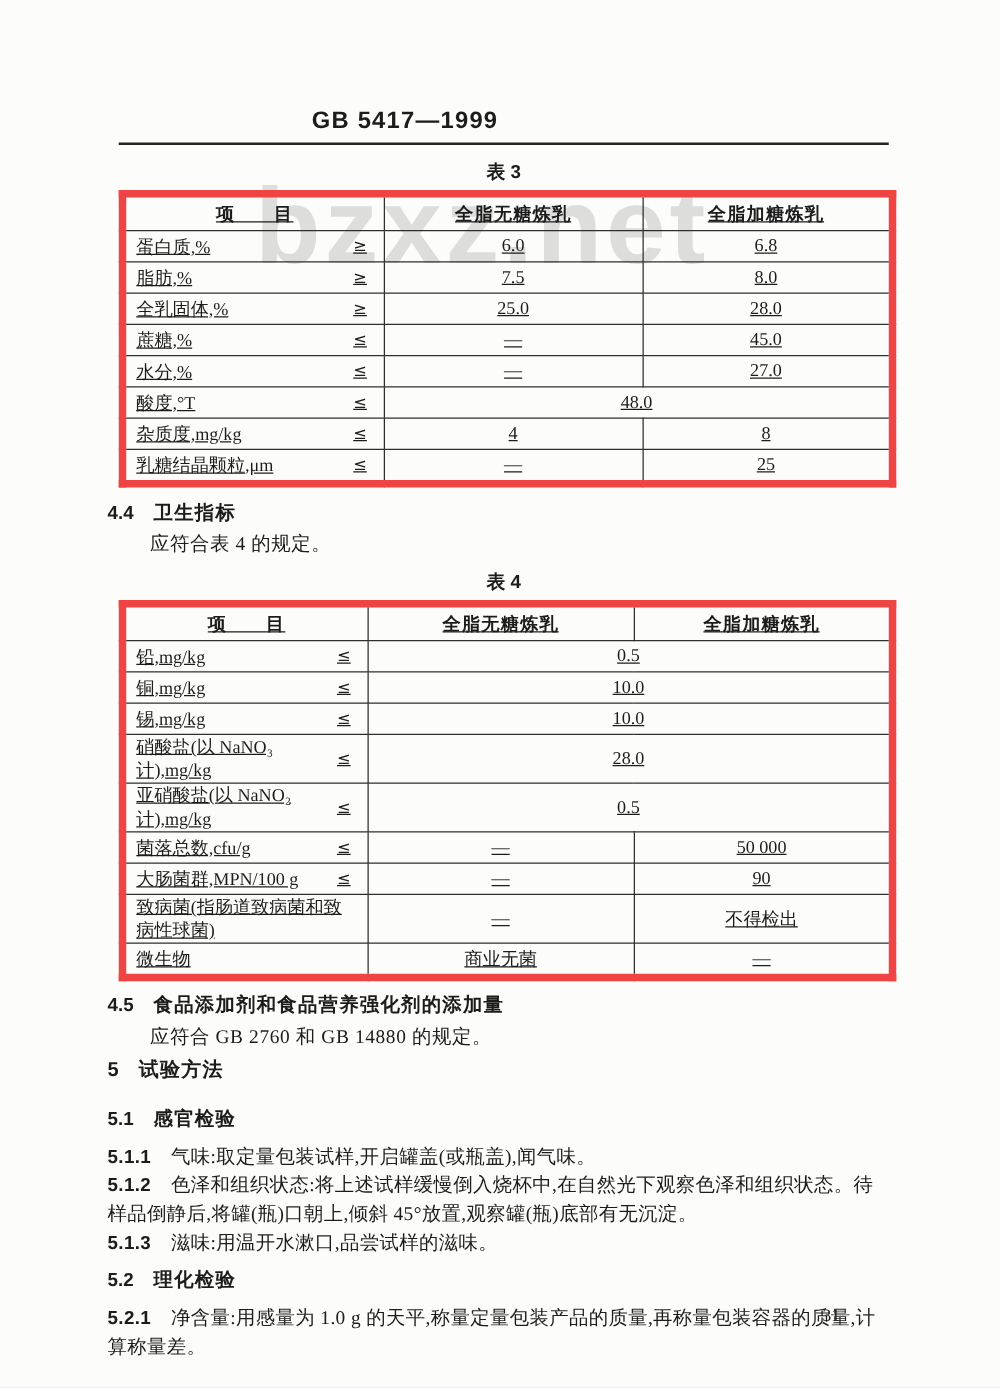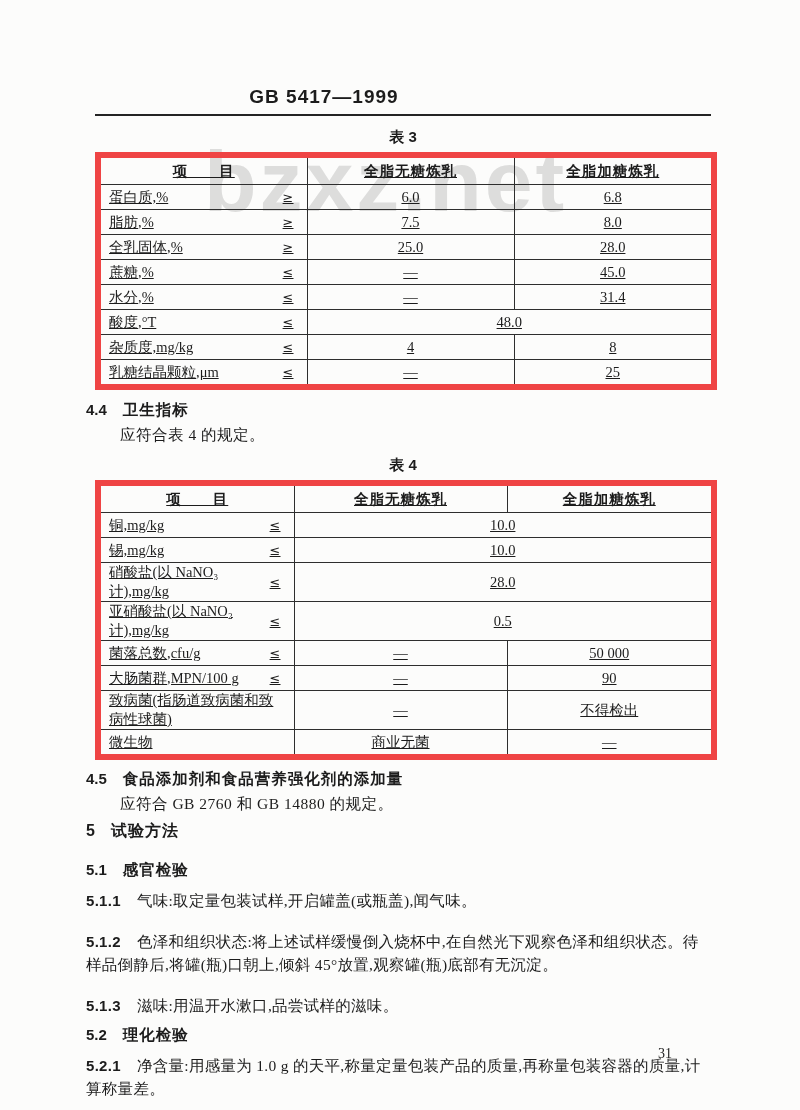--- a/index.html
+++ b/index.html
@@ -59,21 +59,21 @@
   .sec-name {
     font-family:"Liberation Sans", sans-serif; font-weight:bold;
     letter-spacing:1px;
   }
   .sec-body-indent { margin:4px 0 0 34px; font-size:15.5px; letter-spacing:0.5px; }
   .clause { margin:0; font-size:15.5px; line-height:23px; letter-spacing:0.3px; }
   .page-number {
     position:absolute; left:658px; top:1046px; font-size:14px;
   }
   .mt10{margin-top:10px;} .mt9{margin-top:9px;} .mt8{margin-top:8px;}
-  .mt14{margin-top:18px;} .mt22{margin-top:6px;} .mt6{margin-top:18px;}
+  .mt14{margin-top:18px;} .mt22{margin-top:6px;} .mt6{margin-top:0;}
   .h5size{font-size:16px;}
 </style>
 </head>
 <body>
 
 <div class="page">
 
   <div class="watermark">bzxz.net</div>
 
   <div class="doc-number">GB 5417—1999</div>
@@ -135,21 +135,21 @@
         <td class="c-val">45.0</td>
       </tr>
       <tr>
         <td class="c-item">
               <span class="item-wrap">
                 <span>水分,%</span>
                 <span class="op">≤</span>
               </span>
             </td>
         <td class="c-val">—</td>
-        <td class="c-val">31.4</td>
+        <td class="c-val">27.0</td>
       </tr>
       <tr>
         <td class="c-item">
               <span class="item-wrap">
                 <span>酸度,°T</span>
                 <span class="op">≤</span>
               </span>
             </td>
         <td class="c-val" colspan="2">48.0</td>
       </tr>
@@ -188,20 +188,29 @@
         </colgroup>
       <tbody>
           <tr>
         <th>项　　目</th>
         <th>全脂无糖炼乳</th>
         <th>全脂加糖炼乳</th>
       </tr>
       <tr>
         <td class="c-item">
               <span class="item-wrap">
+                <span>铅,mg/kg</span>
+                <span class="op">≤</span>
+              </span>
+            </td>
+        <td class="c-val" colspan="2">0.5</td>
+      </tr>
+      <tr>
+        <td class="c-item">
+              <span class="item-wrap">
                 <span>铜,mg/kg</span>
                 <span class="op">≤</span>
               </span>
             </td>
         <td class="c-val" colspan="2">10.0</td>
       </tr>
       <tr>
         <td class="c-item">
               <span class="item-wrap">
                 <span>锡,mg/kg</span>

